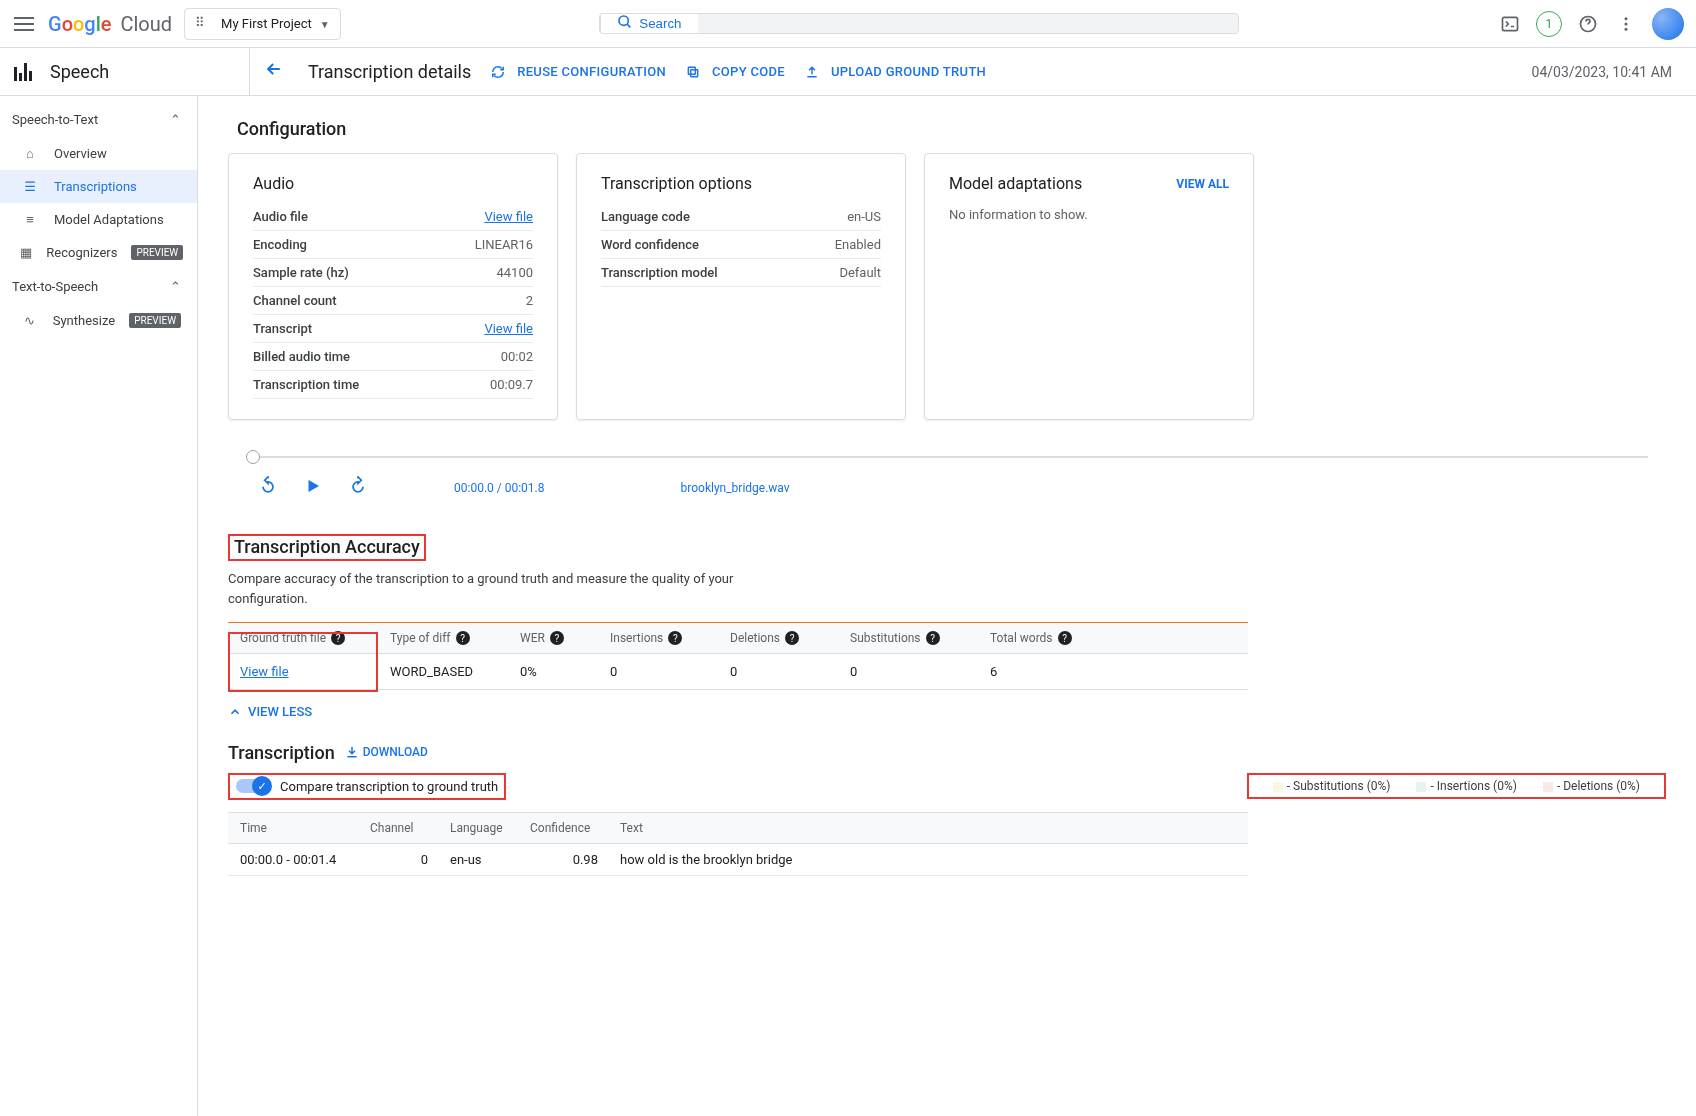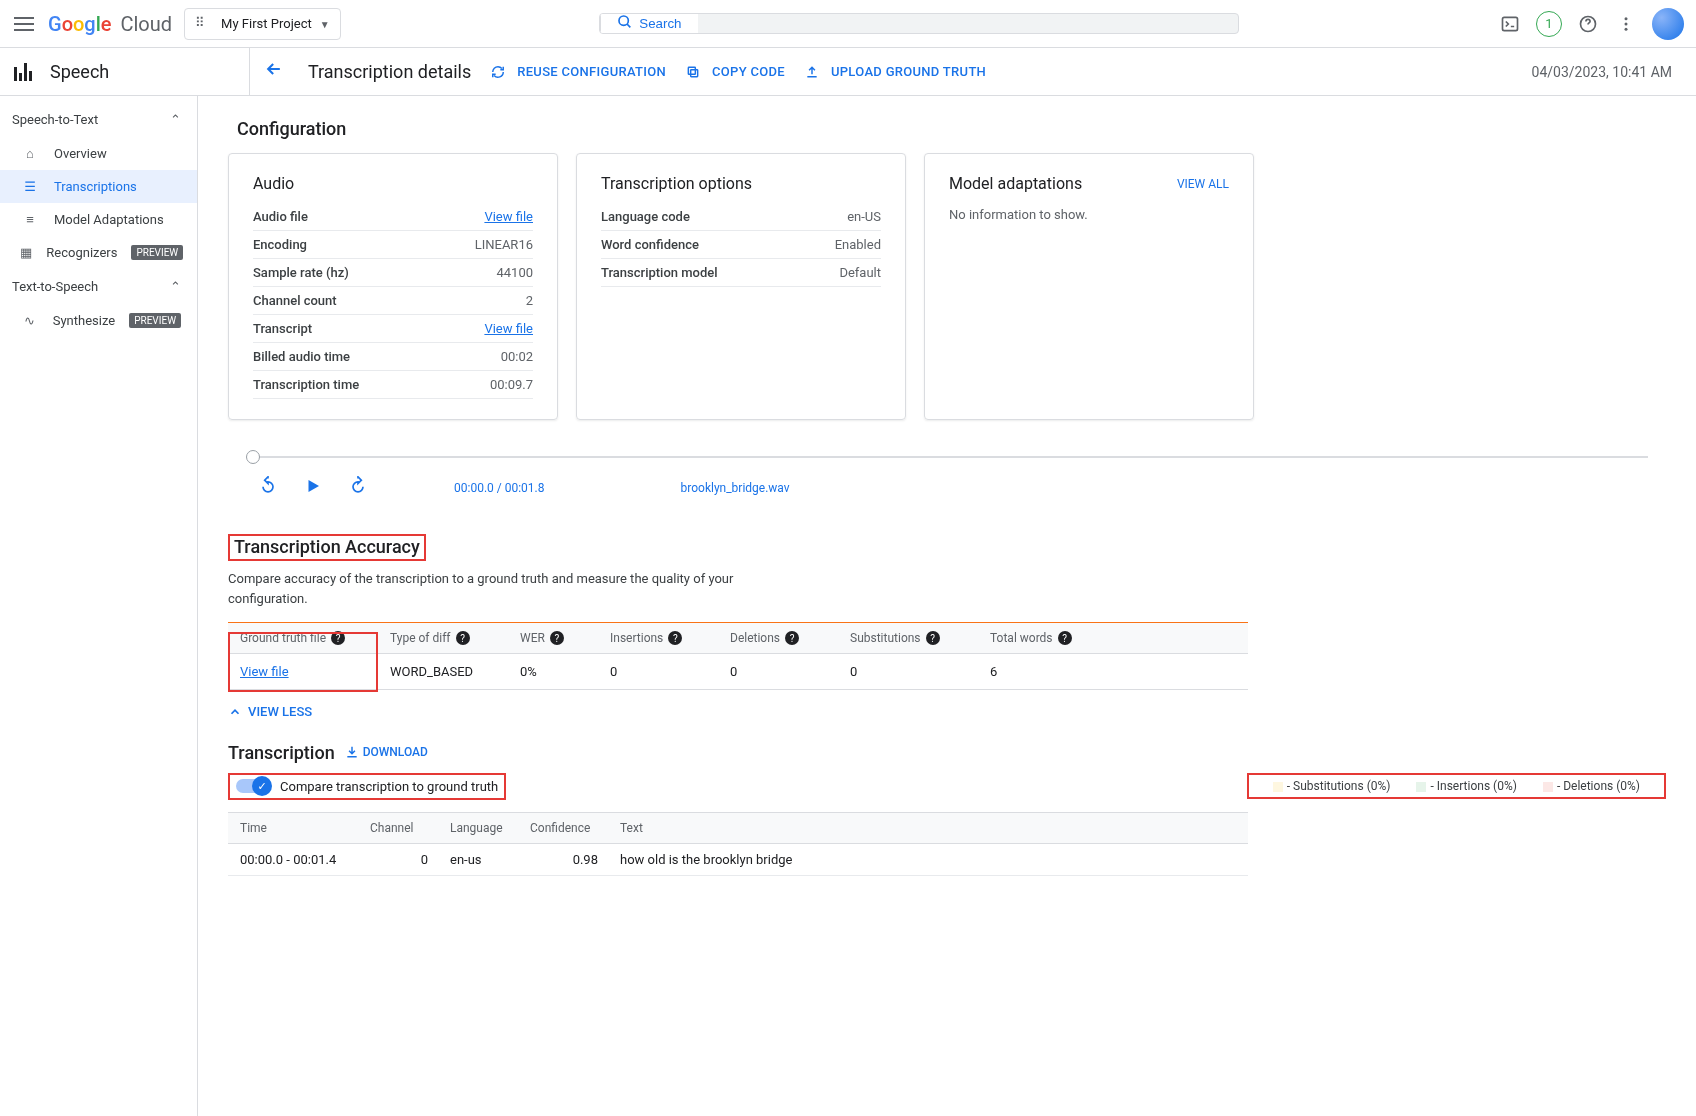--- a/index.html
+++ b/index.html
@@ -49,21 +49,21 @@
 .nav-item.active{background:#e8f0fe;color:#1a73e8;}
 .nav-item.active .ni-icon{color:#1a73e8;}
 .badge{background:#5f6368;color:#fff;font-size:10px;padding:2px 5px;border-radius:2px;}
 
 .content{flex:1;padding:22px 30px;}
 .section-title{font-size:18px;font-weight:500;margin-bottom:14px;margin-left:9px;}
 .cards{display:flex;gap:18px;}
 .card{width:330px;border:1px solid #dadce0;border-radius:4px;padding:20px 24px;min-height:260px;box-shadow:0 1px 2px rgba(60,64,67,.1);position:relative;}
 .card-header{display:flex;justify-content:space-between;align-items:center;margin-bottom:14px;}
 .card-title{font-size:16px;font-weight:400;}
-.card-link{color:#1a73e8;font-size:12px;font-weight:400;cursor:pointer;margin-left:44px;}
+.card-link{color:#1a73e8;font-size:12px;font-weight:700;cursor:pointer;margin-left:44px;}
 .kv{display:flex;justify-content:space-between;padding:6px 0;border-bottom:1px solid #e8eaed;font-size:13px;}
 .kv .k{color:#3c4043;font-weight:500;}
 .kv .v{color:#5f6368;}
 .kv .v.link{color:#1a73e8;text-decoration:underline;cursor:pointer;}
 .empty-text{color:#5f6368;font-size:13px;}
 
 
 .player{margin-top:36px;}
 .slider-track{height:2px;background:#dadce0;position:relative;margin:0 18px;}
 .slider-thumb{width:14px;height:14px;border:1px solid #9aa0a6;background:#fff;border-radius:50%;position:absolute;left:0;top:-6px;}

